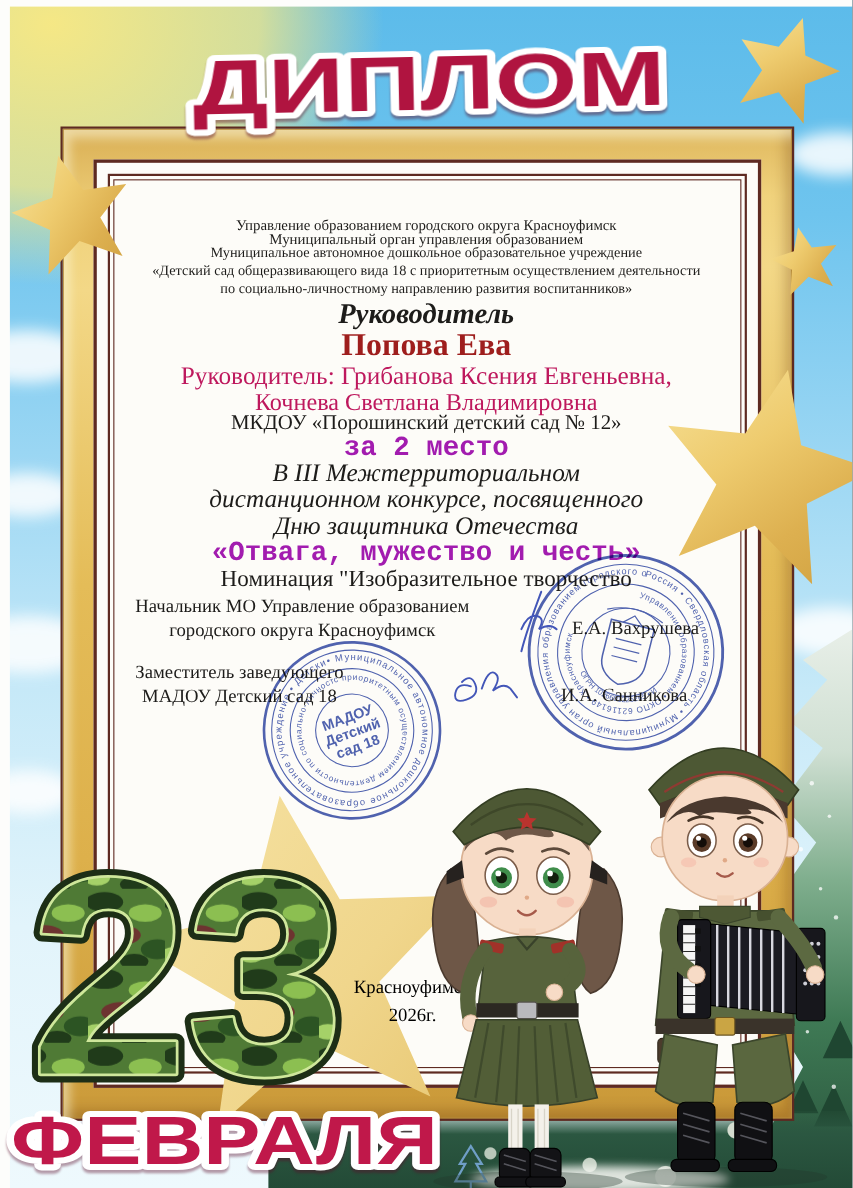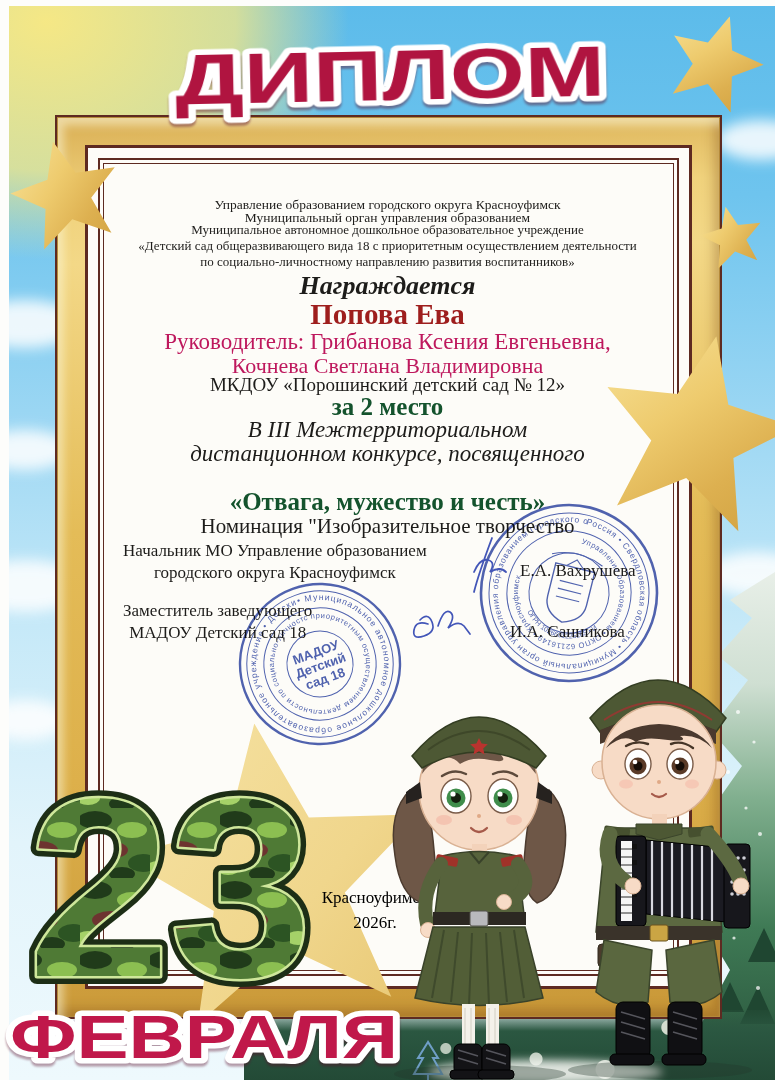--- a/index.html
+++ b/index.html
@@ -40,21 +40,21 @@
   
   .line{position:absolute;left:95px;width:585px;text-align:center;color:#1d1c1a;z-index:6;}
   .small{font-size:13.5px;}
   .smaller{font-size:13px;}
   .awarded{font-size:26px;font-weight:bold;font-style:italic;}
   .recipient{font-size:29px;font-weight:bold;color:#9e1e1d;}
   .blue{color:#be185d;}
   .b1{font-size:23px;}
   .b2{font-size:22px;}
   .mkdou{font-size:19px;}
-  .red{color:#14532d;font-weight:bold;}
+  .red{color:#a21caf;font-weight:bold;font-family:Liberation Mono, monospace;}
   .place{font-size:25px;}
   .bi{font-size:23px;font-weight:normal;font-style:italic;}
   .otvaga{font-size:25px;}
   .nomin{font-size:21px;}
   .sig{position:absolute;font-size:17px;color:#1d1c1a;z-index:6;text-align:center;line-height:1.28;}
   .sig-name{position:absolute;font-size:17px;color:#1d1c1a;z-index:6;}
   .cityblock{position:absolute;left:275px;top:886px;width:200px;text-align:center;font-size:17px;z-index:6;line-height:1.45;}
   
   .stamp{position:absolute;z-index:7;mix-blend-mode:multiply;opacity:.92;}
   .autograph{position:absolute;z-index:7;}
@@ -122,28 +122,29 @@
 
   <svg class="title-svg" width="464" height="100" viewBox="0 0 464 100">
     <text x="232" y="74" text-anchor="middle" textLength="430" lengthAdjust="spacingAndGlyphs" font-family="Liberation Sans, DejaVu Sans, sans-serif" font-weight="bold" font-size="70" fill="#b01440" stroke="#ffffff" stroke-width="11" paint-order="stroke" stroke-linejoin="round" style="filter:drop-shadow(0 3px 1px rgba(90,10,40,.45));">ДИПЛОМ</text>
   </svg>
 
   <div class="line small" style="top:178px;margin-top:32px;">Муниципальный орган управления образованием</div>
   <div class="line small" style="top:197px;">Управление образованием городского округа Красноуфимск</div>
   <div class="line smaller" style="top:222px;">Муниципальное автономное дошкольное образовательное учреждение</div>
   <div class="line smaller" style="top:238px;">«Детский сад общеразвивающего вида 18 с приоритетным осуществлением деятельности</div>
   <div class="line smaller" style="top:254px;">по социально-личностному направлению развития воспитанников»</div>
-  <div class="line awarded" style="top:271px;">Награждается</div>
+  <div class="line awarded" style="top:271px;">Руководитель</div>
   <div class="line recipient" style="top:298px;">Попова Ева</div>
   <div class="line blue b1" style="top:329px;">Руководитель: Грибанова Ксения Евгеньевна,</div>
   <div class="line blue b2" style="top:353px;">Кочнева Светлана Владимировна</div>
   <div class="line mkdou" style="top:374px;">МКДОУ «Порошинский детский сад № 12»</div>
   <div class="line red place" style="top:393px;">за 2 место</div>
   <div class="line bi" style="top:417px;">В III Межтерриториальном</div>
   <div class="line bi" style="top:441px;">дистанционном конкурсе, посвященного</div>
+  <div class="line bi" style="top:465px;">Дню защитника Отечества</div>
   <div class="line red otvaga" style="top:488px;">«Отвага, мужество и честь»</div>
   <div class="line nomin" style="top:514px;">Номинация "Изобразительное творчество</div>
 
   <div class="sig" style="left:123px;top:540px;">
     <div>Начальник МО Управление образованием</div>
     <div>городского округа Красноуфимск</div>
   </div>
   <div class="sig-name" style="left:520px;top:561px;">Е.А. Вахрушева</div>
   <div class="sig" style="left:123px;top:600px;">
     <div>Заместитель заведующего</div>

